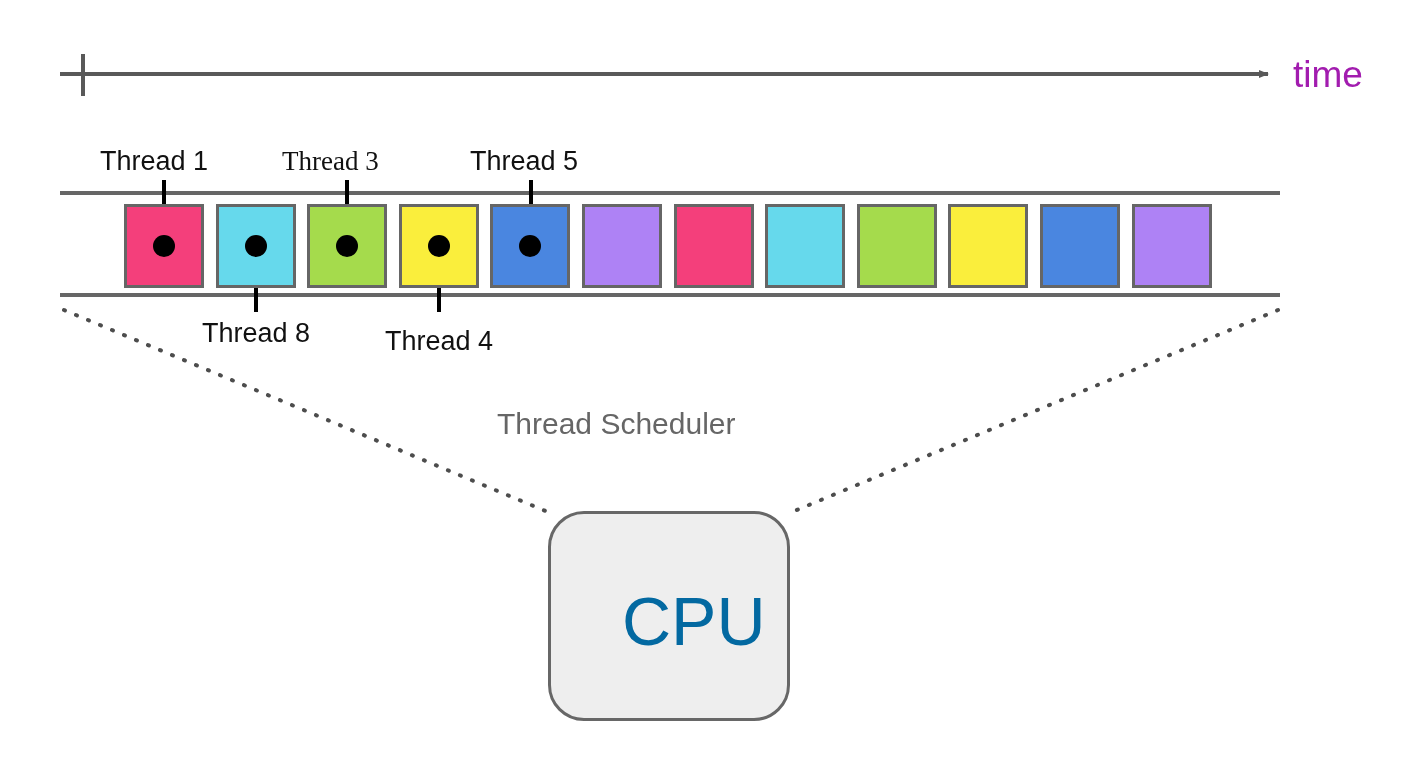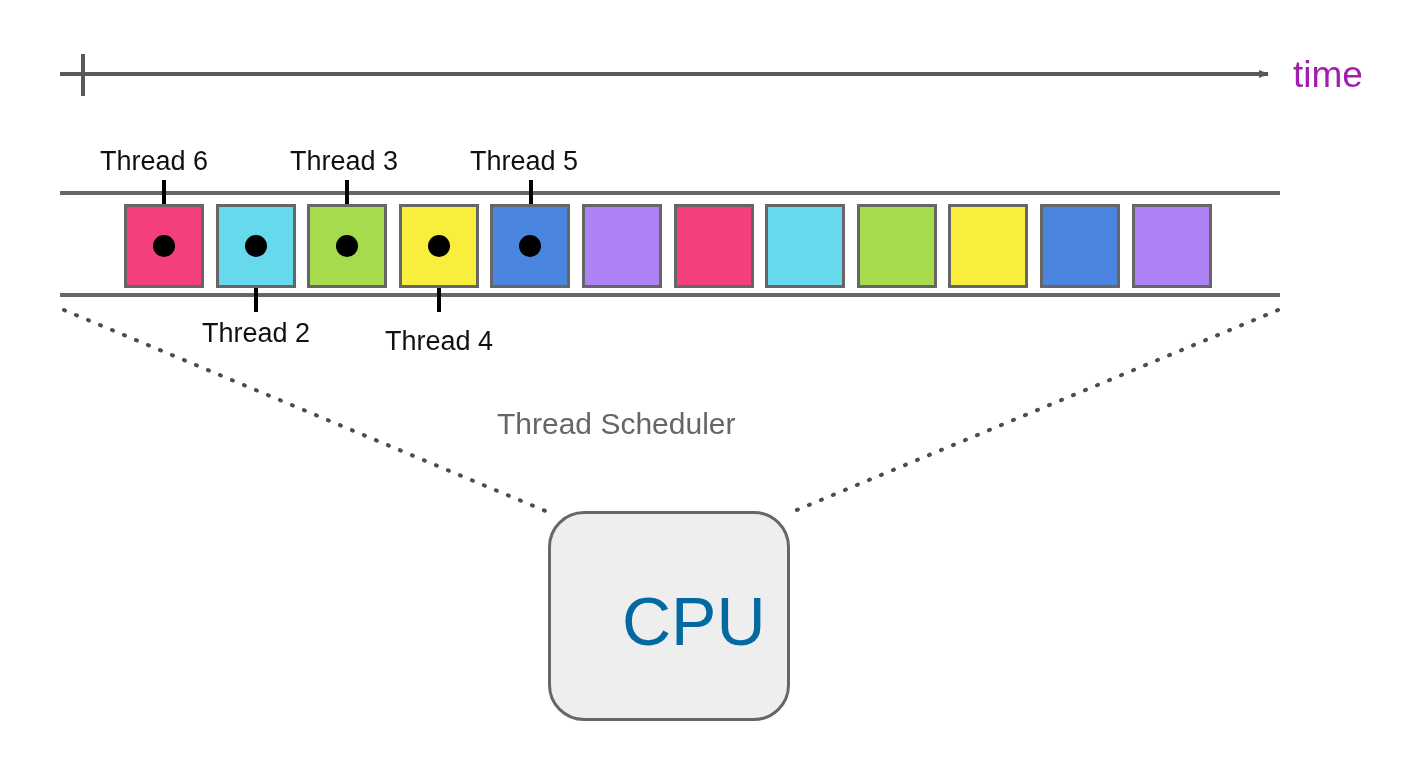--- a/index.html
+++ b/index.html
@@ -134,23 +134,23 @@
 
   <div id="dots-host">
       <div class="dot" style="left: 153px; top: 235px;"></div>
       <div class="dot" style="left: 244.6px; top: 235px;"></div>
       <div class="dot" style="left: 336.2px; top: 235px;"></div>
       <div class="dot" style="left: 427.8px; top: 235px;"></div>
       <div class="dot" style="left: 519.4px; top: 235px;"></div>
     </div>
 
   <div id="labels-host">
-      <span class="txt thread-label" style="left: 100px; top: 148px;">Thread 6</span>
-      <span class="txt thread-label" style="left: 202px; top: 320px;">Thread 2</span>
-      <span class="txt thread-label" style="left: 290px; top: 148px;">Thread 3</span>
+      <span class="txt thread-label" style="left: 100px; top: 148px;">Thread 1</span>
+      <span class="txt thread-label" style="left: 202px; top: 320px;">Thread 8</span>
+      <span class="txt thread-label" style="left: 282px; top: 148px; font-family: Liberation Serif, serif;">Thread 3</span>
       <span class="txt thread-label" style="left: 385px; top: 328px;">Thread 4</span>
       <span class="txt thread-label" style="left: 470px; top: 148px; text-align: center;">Thread 5</span>
     </div>
 
   <span class="txt time-label">time</span>
 
   <span class="txt scheduler-label">Thread Scheduler</span>
 
   <div class="cpu-box"></div>
   <span class="txt cpu-label">CPU</span>

